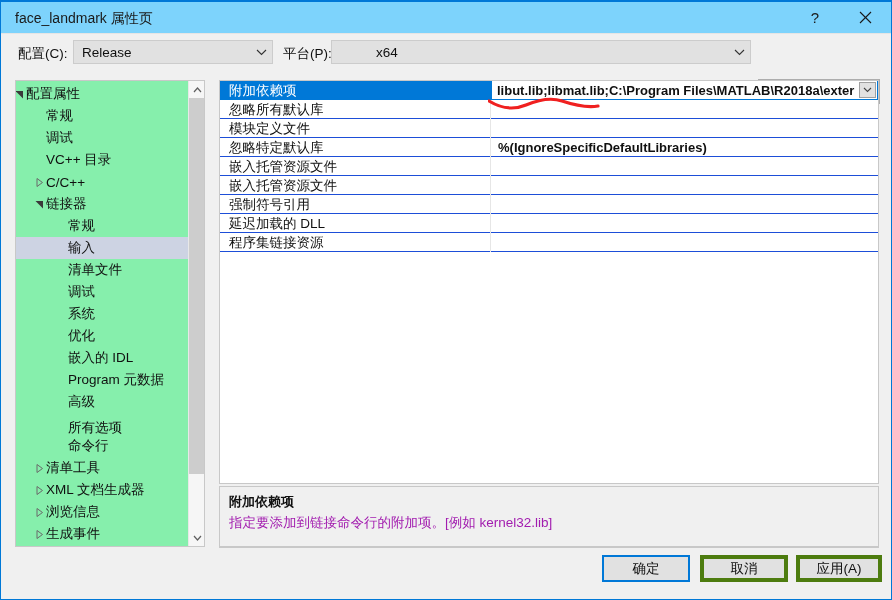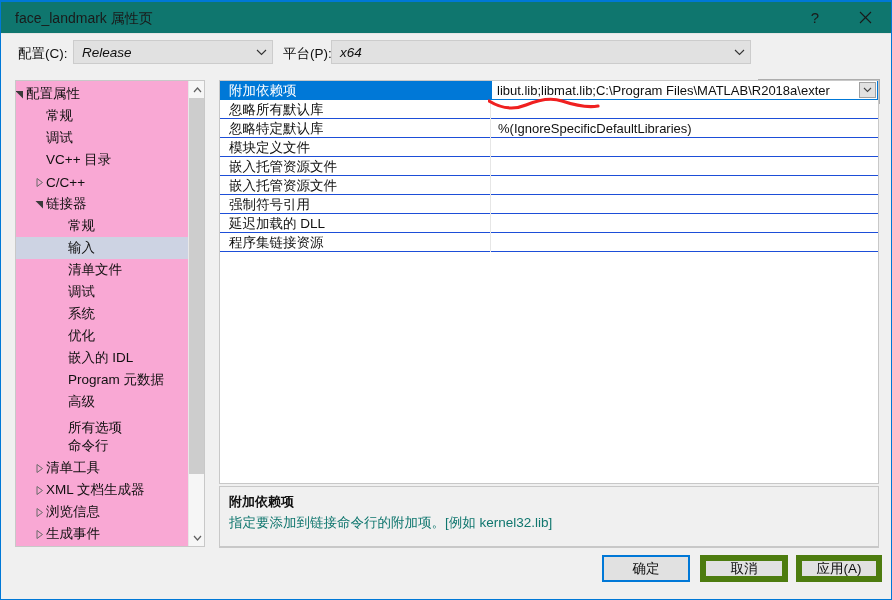--- a/index.html
+++ b/index.html
@@ -19,21 +19,21 @@
     border: 1px solid #0078d7;
     border-top-width: 2px;
     overflow: hidden;
   }
 
   
   #titlebar {
     position: absolute;
     left: 0; top: 0;
     width: 890px; height: 32px;
-    background: #0f766e;
+    background: #7dd3fc;
     border-bottom: 1px solid #e5e5e5;
   }
   #title-text {
     position: absolute;
     left: 14px; top: 8px;
     font-size: 14px;
     color: #1a1a1a;
     white-space: nowrap;
   }
   .caption-btn {
@@ -68,55 +68,54 @@
   #platform-label { left: 282px; }
 
   .combo {
     position: absolute;
     top: 6px;
     height: 24px;
     background: #e1e1e1;
     border: 1px solid #cccccc;
     display: flex;
     align-items: center;
-    font-style: italic;
   }
   .combo .combo-value {
     padding-left: 8px;
     font-size: 13.5px;
     color: #101010;
     white-space: nowrap;
     overflow: hidden;
     flex: 1;
   }
   .combo .chev {
     width: 22px;
     display: flex; align-items: center; justify-content: center;
   }
   #config-combo { left: 72px; width: 200px; }
-  #platform-combo { left: 330px; width: 420px; }
+  #platform-combo { left: 330px; width: 420px; padding-left: 36px; }
 
   #configmgr-btn {
     position: absolute;
     left: 757px; top: 45px;
     width: 122px; height: 25px;
     background: #e1e1e1;
     border: 1px solid #adadad;
     font-size: 13px;
     color: #101010;
     display: flex; align-items: center; justify-content: center;
     white-space: nowrap;
   }
 
   
   #tree-panel {
     position: absolute;
     left: 14px; top: 78px;
     width: 190px; height: 467px;
-    background: #f9a8d4;
+    background: #86efac;
     border: 1px solid #c8c8c8;
     overflow: hidden;
   }
   #tree-list {
     position: absolute;
     left: 0; top: 2px;
     width: 172px;
   }
   .tree-item {
     position: relative;
@@ -186,21 +185,21 @@
     white-space: nowrap;
     overflow: hidden;
   }
   .grid-value {
     position: absolute;
     left: 272px; top: 0;
     right: 0; height: 19px;
     display: flex; align-items: center;
     padding-left: 6px;
     font-size: 13px;
-    font-weight: normal;
+    font-weight: bold;
     color: #101010;
     white-space: nowrap;
     overflow: hidden;
   }
   .grid-row.selected .grid-name {
     background: #0078d7;
     color: #ffffff;
     border-right: none;
   }
   .grid-row.selected {
@@ -250,37 +249,37 @@
   }
   #desc-title {
     font-size: 13px;
     font-weight: bold;
     color: #101010;
     white-space: nowrap;
   }
   #desc-body {
     margin-top: 3px;
     font-size: 13.5px;
-    color: #0f766e;
+    color: #a21caf;
     white-space: nowrap;
   }
   #desc-sep {
     position: absolute;
     left: 218px; top: 544px;
     width: 660px; height: 2px;
     background: #c8c8c8;
   }
 
   
   .dlg-btn {
     position: absolute;
     top: 553px;
     height: 27px;
     background: #e1e1e1;
-    border: 6px solid #4d7c0f;
+    border: 4px solid #4d7c0f;
     font-size: 13.5px;
     color: #101010;
     display: flex; align-items: center; justify-content: center;
     white-space: nowrap;
   }
   #ok-btn { left: 601px; width: 88px; border: 2px solid #0078d7; background:#e1e1e1; }
   #cancel-btn { left: 699px; width: 88px; }
   #apply-btn { left: 795px; width: 86px; }
 
   
@@ -463,29 +462,29 @@
           </div>
         </div>
       </div>
       <div class="grid-row">
         <div class="grid-name">忽略所有默认库</div>
         <div class="grid-value">
           <span class="val-text"></span>
         </div>
       </div>
       <div class="grid-row">
+        <div class="grid-name">模块定义文件</div>
+        <div class="grid-value">
+          <span class="val-text"></span>
+        </div>
+      </div>
+      <div class="grid-row">
         <div class="grid-name">忽略特定默认库</div>
         <div class="grid-value">
           <span class="val-text">%(IgnoreSpecificDefaultLibraries)</span>
-        </div>
-      </div>
-      <div class="grid-row">
-        <div class="grid-name">模块定义文件</div>
-        <div class="grid-value">
-          <span class="val-text"></span>
         </div>
       </div>
       <div class="grid-row">
         <div class="grid-name">嵌入托管资源文件</div>
         <div class="grid-value">
           <span class="val-text"></span>
         </div>
       </div>
       <div class="grid-row">
         <div class="grid-name">嵌入托管资源文件</div>

